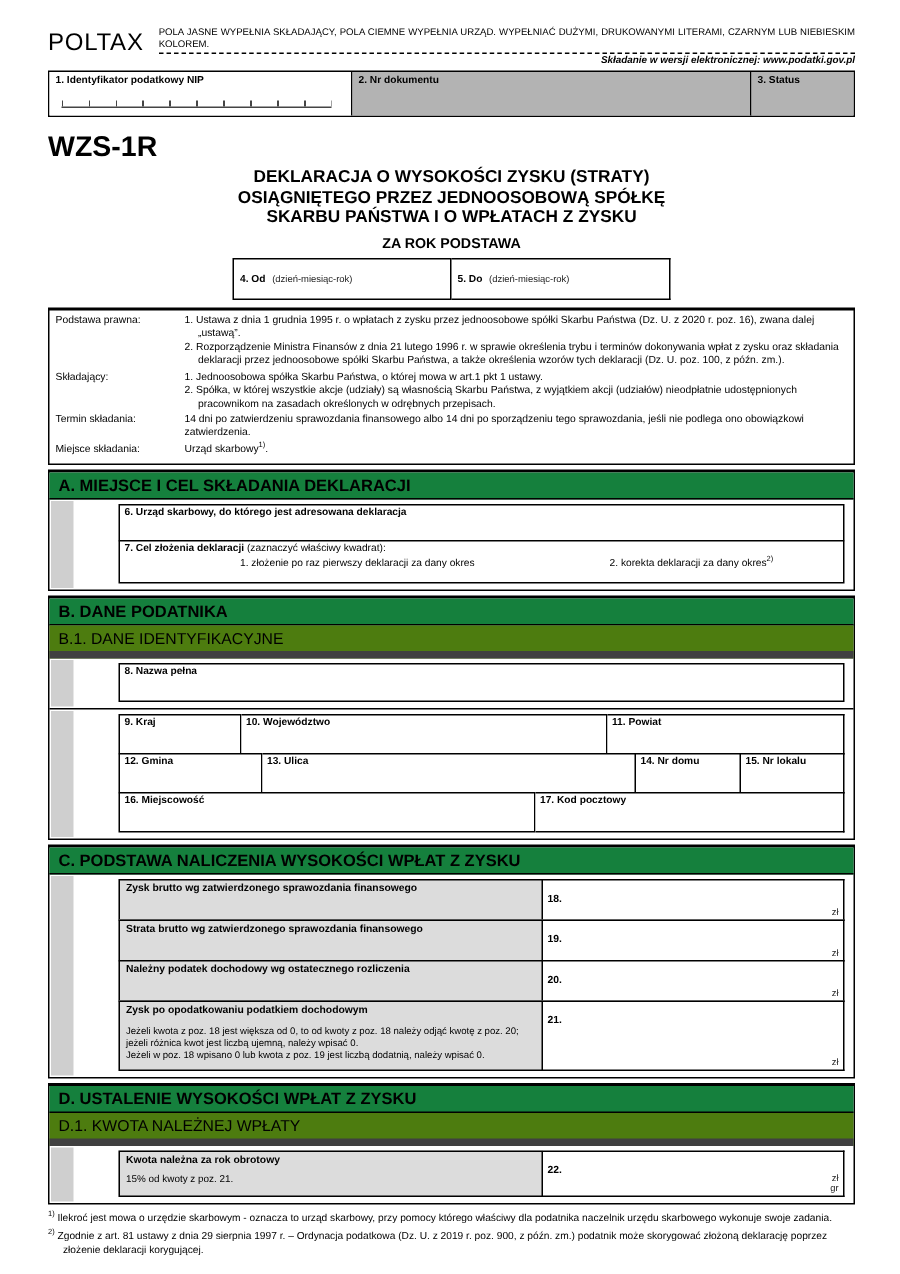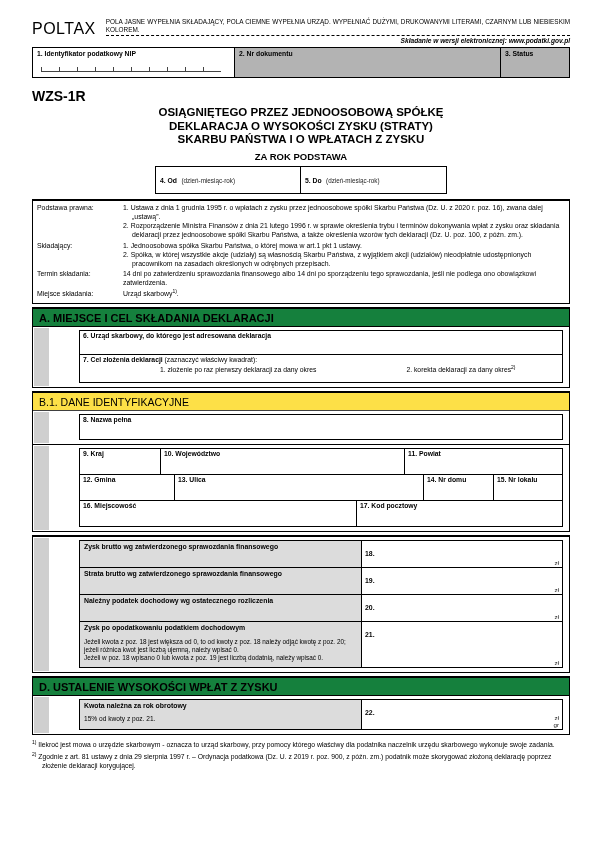--- a/index.html
+++ b/index.html
@@ -22,21 +22,21 @@
   .idcell { border-right:1.2px solid #000; padding:2px 4px; position:relative; }
   .idcell:last-child { border-right:none; }
   .idcell .lbl { font-size:6.8px; font-weight:bold; }
   .id-nip { width:202px; background:#fff; }
   .id-doc { width:266px; background:#b3b3b3; }
   .id-status { flex:1; background:#b3b3b3; }
   .comb { position:absolute; left:8px; bottom:5px; width:180px; height:5px;
           border-bottom:1px solid #444;
           background-image:repeating-linear-gradient(to right,#444 0 1px,transparent 1px 18px); }
 
-  .formcode { font-size:14px; font-weight:bold; margin:10px 0 2px; }
+  .formcode { font-size:19px; font-weight:bold; margin:10px 0 2px; }
 
   
   .title { text-align:center; font-weight:bold; font-size:11.5px; line-height:1.18; }
   .subtitle { text-align:center; font-weight:bold; font-size:9.5px; margin-top:4px; }
   .period { display:flex; justify-content:center; margin-top:4px; }
   .pbox { width:146px; height:28px; border:1px solid #000; padding:2px 4px; }
   .pbox + .pbox { border-left:none; }
   .pbox .num { font-size:6.8px; font-weight:bold; }
   .pbox .fmt { font-size:6.3px; color:#222; }
 
@@ -45,21 +45,21 @@
            padding:3px 6px 2px 4px; font-size:6.9px; line-height:1.3; }
   .lrow { display:flex; margin-bottom:2px; }
   .lrow .llab { width:86px; flex:none; }
   .lrow .lcontent { flex:1; }
   .litem { padding-left:9px; text-indent:-9px; }
 
   
   .section { border:1.2px solid #000; border-top:2.2px solid #000; margin-top:3px; }
   .sec-head { font-weight:bold; font-size:11px; padding:3px 6px 2px; background:#15803d;
               border-bottom:1px solid #000; }
-  .sub-head { font-size:10.5px; padding:3px 6px 2px; background:#fde047; border-bottom:1px solid #404040; }
+  .sub-head { font-size:10.5px; padding:3px 6px 2px; background:#4d7c0f; border-bottom:5px solid #404040; }
   .sec-body { position:relative; padding:3px 6px 4px 46px; }
   .sec-body::before { content:""; position:absolute; left:1px; top:1px; bottom:1px; width:15px; background:#cfcfcf; }
   .fbox { border:1px solid #000; background:#fff; }
   .fbox .lbl { font-size:6.8px; font-weight:bold; padding:1px 3px 0; }
   .hint { font-weight:normal; }
 
   .grid { display:flex; }
   .grid .fcell { border:1px solid #000; border-left:none; padding:1px 3px; background:#fff; }
   .grid .fcell:first-child { border-left:1px solid #000; }
   .grid .fcell .lbl { font-size:6.8px; font-weight:bold; padding:0; }
@@ -104,22 +104,22 @@
       <div class="lbl">2. Nr dokumentu</div>
     </div>
     <div class="idcell id-status">
       <div class="lbl">3. Status</div>
     </div>
   </div>
 
   <div class="formcode">WZS-1R</div>
 
   <div class="title">
+    <div>DEKLARACJA O WYSOKOŚCI ZYSKU (STRATY)</div>
     <div>OSIĄGNIĘTEGO PRZEZ JEDNOOSOBOWĄ SPÓŁKĘ</div>
-    <div>DEKLARACJA O WYSOKOŚCI ZYSKU (STRATY)</div>
     <div>SKARBU PAŃSTWA I O WPŁATACH Z ZYSKU</div>
   </div>
   <div class="subtitle">ZA ROK PODSTAWA</div>
 
   <div class="period">
     <div class="pbox">
       <span class="num">4. Od</span>
       <span class="fmt">(dzień-miesiąc-rok)</span>
     </div>
     <div class="pbox">
@@ -163,20 +163,21 @@
         <div class="lbl"><span>7. Cel złożenia deklaracji</span> <span class="hint">(zaznaczyć właściwy kwadrat):</span></div>
         <div style="display:flex; font-size:6.8px; margin-top:3px;">
           <div style="margin-left:80px;"><span>1. złożenie po raz pierwszy deklaracji za dany okres</span></div>
           <div style="margin-left:90px;"><span>2. korekta deklaracji za dany okres</span><sup>2)</sup></div>
         </div>
       </div>
     </div>
   </div>
 
   <div class="section">
+    <div class="sec-head">B. DANE PODATNIKA</div>
     <div class="sub-head">B.1. DANE IDENTYFIKACYJNE</div>
     <div class="sec-body" style="border-bottom:1px solid #000;">
       <div class="fbox" style="height:26px;">
         <div class="lbl">8. Nazwa pełna</div>
       </div>
     </div>
     <div class="sec-body">
       <div class="grid">
         <div class="fcell" style="width:82px;height:27px;">
             <div class="lbl">9. Kraj</div>
@@ -207,20 +208,21 @@
             <div class="lbl">16. Miejscowość</div>
           </div>
         <div class="fcell" style="flex:1;height:27px;">
             <div class="lbl">17. Kod pocztowy</div>
           </div>
       </div>
     </div>
   </div>
 
   <div class="section">
+    <div class="sec-head">C. PODSTAWA NALICZENIA WYSOKOŚCI WPŁAT Z ZYSKU</div>
     <div class="sec-body">
       <div class="crow">
         <div class="clabel" style="height:28px;">Zysk brutto wg zatwierdzonego sprawozdania finansowego</div>
         <div class="cvalue">
           <span class="num">18.</span>
           <span class="unit">zł</span>
         </div>
       </div>
       <div class="crow">
         <div class="clabel" style="height:28px;">Strata brutto wg zatwierdzonego sprawozdania finansowego</div>
@@ -247,20 +249,21 @@
         <div class="cvalue">
           <span class="num">21.</span>
           <span class="unit">zł</span>
         </div>
       </div>
     </div>
   </div>
 
   <div class="section">
     <div class="sec-head">D. USTALENIE WYSOKOŚCI WPŁAT Z ZYSKU</div>
+    <div class="sub-head">D.1. KWOTA NALEŻNEJ WPŁATY</div>
     <div class="sec-body">
       <div class="crow">
         <div class="clabel" style="height:31px;">
           <div>Kwota należna za rok obrotowy</div>
           <div class="csub">15% od kwoty z poz. 21.</div>
         </div>
         <div class="cvalue">
           <span class="num">22.</span>
           <span class="unit2">
             <span>zł</span><br>

